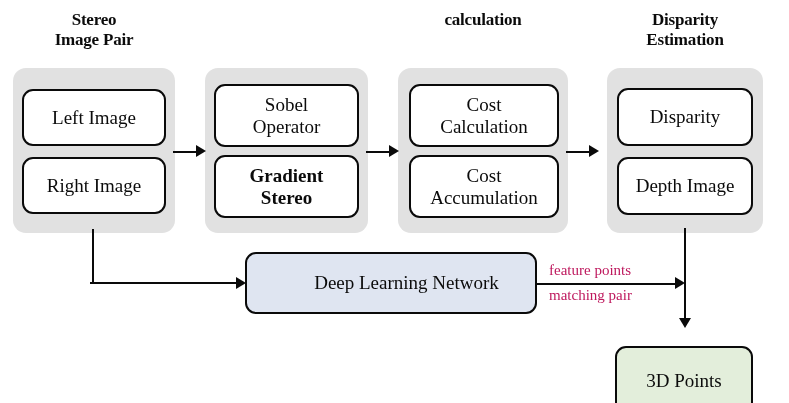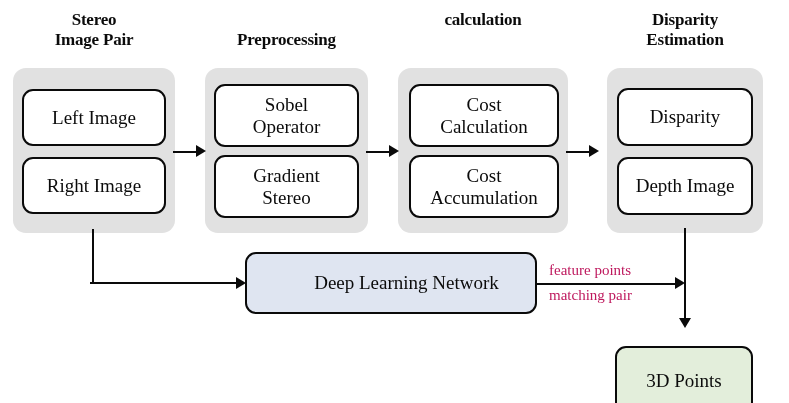--- a/index.html
+++ b/index.html
@@ -94,23 +94,20 @@
 </head>
 <body>
 
 <div id="canvas">
 
   <div class="stage-title" style="left:13px; top:10px; width:162px;">
     <div>Stereo</div>
     <div>Image Pair</div>
   </div>
 
-  <div class="stage-title" style="left:205px; top:30px; width:163px;">
-    <div>Preprocessing</div>
-  </div>
 
   <div class="stage-title" style="left:398px; top:10px; width:170px;">
     <div>calculation</div>
   </div>
 
   <div class="stage-title" style="left:607px; top:10px; width:156px;">
     <div>Disparity</div>
     <div>Estimation</div>
   </div>
 
@@ -126,21 +123,21 @@
 
   <div class="group" style="left:205px; top:68px; width:163px; height:165px;"></div>
 
   <div class="node" style="left:214px; top:84px; width:145px; height:63px;">
     <div>
       <span>Sobel</span>
       <span>Operator</span>
     </div>
   </div>
 
-  <div class="node" style="left:214px; top:155px; width:145px; height:63px;">
+  <div class="node" style="left:214px; top:155px; width:145px; height:63px;font-weight:bold;">
     <div>
       <span>Gradient</span>
       <span>Stereo</span>
     </div>
   </div>
 
   <div class="group" style="left:398px; top:68px; width:170px; height:165px;"></div>
 
   <div class="node" style="left:409px; top:84px; width:150px; height:63px;">
     <div>

